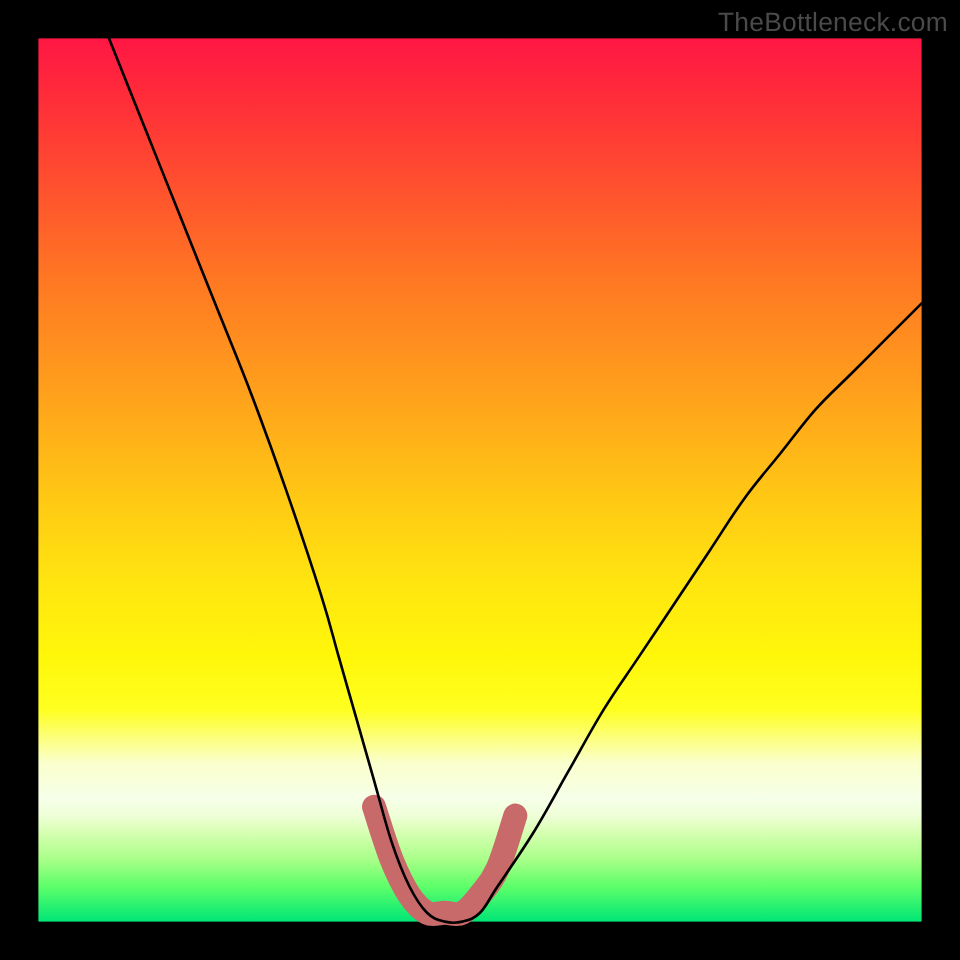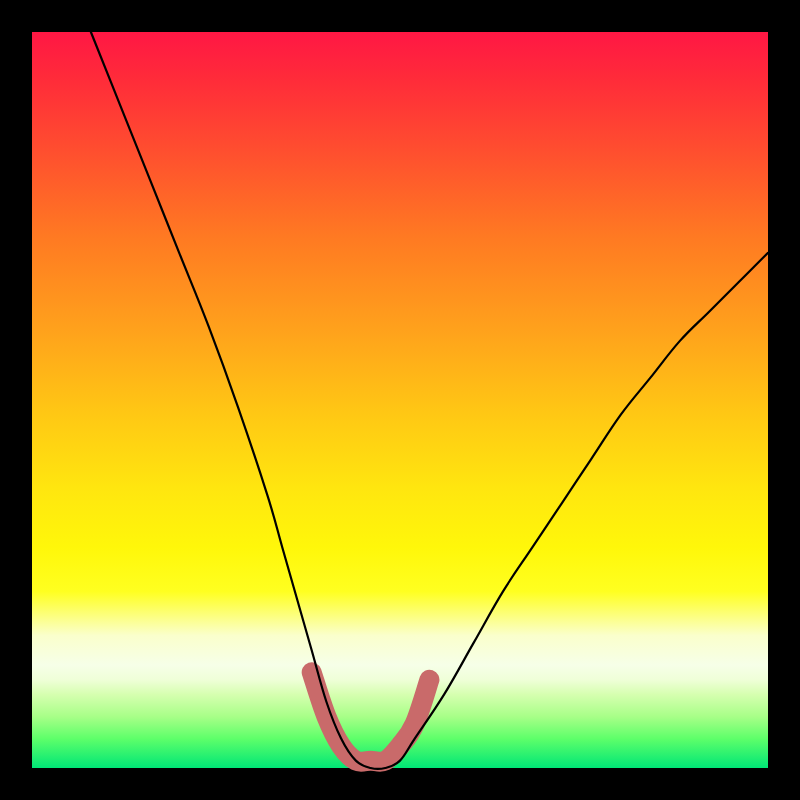--- a/index.html
+++ b/index.html
@@ -58,19 +58,20 @@
     left: 0; top: 0;
     width: 736px;
     height: 736px;
     overflow: visible;
   }
 </style>
 </head>
 <body>
 
 <div class="frame">
+  <div class="watermark">TheBottleneck.com</div>
   <div class="plot">
     <svg class="curves" viewBox="0 0 736 736">
       <path id="optimal-path" fill="none" stroke="#c96a6a" stroke-width="20" stroke-linecap="round" stroke-linejoin="round" d="M 279.68,640.3199999999999 C 282.3296,648.2687999999999 289.10080000000005,671.232 294.40000000000003,684.48 C 299.6992,697.7280000000001 303.8208,705.9712 309.12,713.92 C 314.4192,721.8688 318.5408,725.9904 323.84,728.64 C 329.13919999999996,731.2896 333.2608,728.64 338.56,728.64 C 343.8592,728.64 347.9808,731.2896 353.28,728.64 C 358.57919999999996,725.9904 362.7008,720.544 368,713.92 C 373.2992,707.2959999999999 377.42080000000004,703.7632 382.72,691.84 C 388.0192,679.9168000000001 394.79040000000003,655.6288000000001 397.44000000000005,647.6800000000001"></path>
       <path id="main-curve" fill="none" stroke="#000" stroke-width="2.2" stroke-linecap="round" stroke-linejoin="round" d="M 58.88,0 C 64.1792,13.248000000000003 77.7216,47.104000000000035 88.32,73.60000000000002 C 98.91839999999999,100.096 107.1616,120.70399999999992 117.76,147.19999999999993 C 128.35840000000002,173.69599999999994 136.60160000000002,194.30400000000006 147.20000000000002,220.80000000000007 C 157.79840000000002,247.29600000000008 166.0416,266.57920000000007 176.64,294.40000000000003 C 187.23839999999998,322.2208 195.48160000000001,344.88960000000003 206.08,375.36 C 216.6784,405.8304 227.5712,438.5088 235.52,463.68 C 243.46880000000002,488.8512 244.94080000000002,496.65280000000007 250.24,515.2 C 255.5392,533.7472 259.6608,548.1728 264.96,566.72 C 270.25919999999996,585.2672 274.3808,599.6928 279.68,618.24 C 284.9792,636.7872 289.10080000000005,653.8624 294.40000000000003,669.76 C 299.6992,685.6576 303.8208,695.9616 309.12,706.56 C 314.4192,717.1583999999999 318.5408,723.3408 323.84,728.64 C 329.13919999999996,733.9392 333.2608,734.6752 338.56,736 C 343.8592,737.3248 347.9808,737.3248 353.28,736 C 358.57919999999996,734.6752 362.7008,733.9392 368,728.64 C 373.2992,723.3408 374.7712,718.4831999999999 382.72,706.56 C 390.66880000000003,694.6368 401.56160000000006,679.6224 412.16,662.4 C 422.7584,645.1776 431.00159999999994,629.4272 441.59999999999997,610.88 C 452.1984,592.3328 460.4416,576.5824 471.04,559.36 C 481.63840000000005,542.1376 489.88160000000005,531.0976 500.48,515.2 C 511.0784,499.30240000000003 519.3216,486.93760000000003 529.92,471.04 C 540.5183999999999,455.1424 548.7616,442.7776 559.36,426.88 C 569.9584,410.9824 578.2016000000001,397.29280000000006 588.8000000000001,382.72 C 599.3984,368.1472 607.6416,359.16799999999995 618.24,345.91999999999996 C 628.8384,332.67199999999997 637.0816,321.0432 647.68,309.12 C 658.2783999999999,297.1968 666.5216,290.27840000000003 677.12,279.68 C 687.7184,269.0816 695.9616,260.8383999999999 706.56,250.23999999999995 C 717.1583999999999,239.64159999999995 730.7008,226.09920000000005 736,220.80000000000007"></path>
     </svg>
   </div>
 </div>
 
 </body></html>

